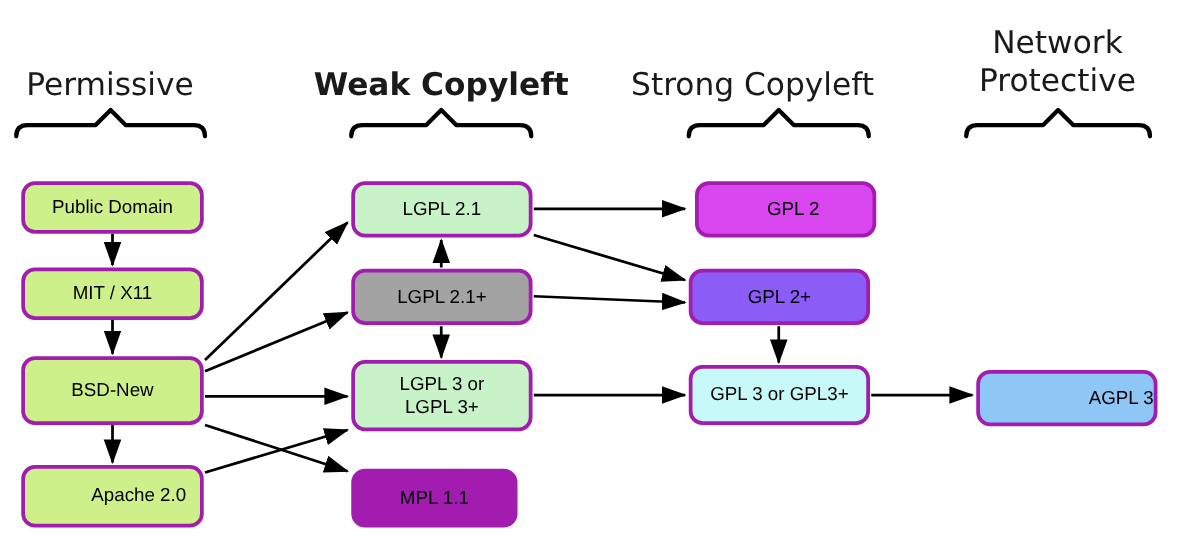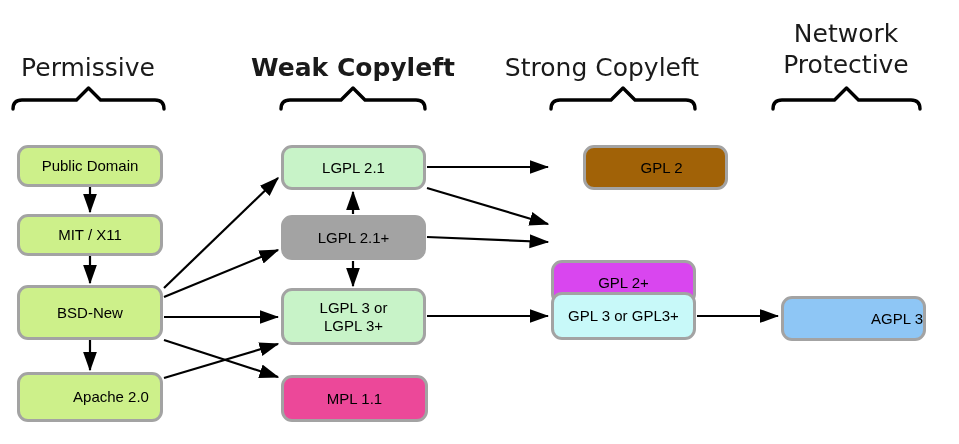--- a/index.html
+++ b/index.html
@@ -31,21 +31,21 @@
     font-size: 25px;
     line-height: 31px;
     color: #1a1a1a;
     font-weight: 400;
     letter-spacing: 0px;
     white-space: pre-line;
   }
   .node-box {
     position: absolute;
     box-sizing: border-box;
-    border: 3px solid #a3a3a3;
+    border: 3px solid #a21caf;
     border-radius: 11px;
     display: flex;
     align-items: center;
     justify-content: center;
     text-align: center;
     font-family: "Liberation Sans", "DejaVu Sans", sans-serif;
     font-size: 15px;
     line-height: 18px;
     color: #000000;
     white-space: pre-line;
@@ -97,20 +97,20 @@
     </div>
   <div id="node-layer">
       <div class="node-box" style="left: 17px; top: 145px; width: 146px; height: 42px; background: rgb(205, 240, 138);"><span>Public Domain</span></div>
       <div class="node-box" style="left: 17px; top: 214px; width: 146px; height: 42px; background: rgb(205, 240, 138);"><span>MIT / X11</span></div>
       <div class="node-box" style="left: 17px; top: 285px; width: 146px; height: 55px; background: rgb(205, 240, 138);"><span>BSD-New</span></div>
       <div class="node-box" style="left: 17px; top: 372px; width: 146px; height: 50px; background: rgb(205, 240, 138); padding-left: 42px;"><span>Apache 2.0</span></div>
       <div class="node-box" style="left: 281px; top: 145px; width: 145px; height: 45px; background: rgb(200, 243, 200);"><span>LGPL 2.1</span></div>
       <div class="node-box" style="left: 281px; top: 215px; width: 145px; height: 45px; background: #a3a3a3;"><span>LGPL 2.1+</span></div>
       <div class="node-box" style="left: 281px; top: 288px; width: 145px; height: 57px; background: rgb(200, 243, 200);"><span>LGPL 3 or
 LGPL 3+</span></div>
-      <div class="node-box" style="left: 281px; top: 375px; width: 147px; height: 47px; background: #ec4899;"><span>MPL 1.1</span></div>
-      <div class="node-box" style="left: 583px; top: 145px; width: 145px; height: 45px; background: #a16207; padding-left: 12px;"><span>GPL 2</span></div>
-      <div class="node-box" style="left: 551px; top: 215px; width: 145px; height: 45px; background: #d946ef; margin-top: 45px;"><span>GPL 2+</span></div>
+      <div class="node-box" style="left: 281px; top: 375px; width: 133px; height: 47px; background: #a21caf;"><span>MPL 1.1</span></div>
+      <div class="node-box" style="left: 556px; top: 145px; width: 145px; height: 45px; background: #d946ef; padding-left: 12px;"><span>GPL 2</span></div>
+      <div class="node-box" style="left: 551px; top: 215px; width: 145px; height: 45px; background: #8b5cf6;"><span>GPL 2+</span></div>
       <div class="node-box" style="left: 551px; top: 292px; width: 145px; height: 48px; background: rgb(200, 249, 249);"><span>GPL 3 or GPL3+</span></div>
       <div class="node-box" style="left: 781px; top: 296px; width: 145px; height: 45px; background: rgb(142, 198, 245); justify-content: flex-end;"><span>AGPL 3</span></div>
     </div>
 
 </div>
 
 </body></html>

